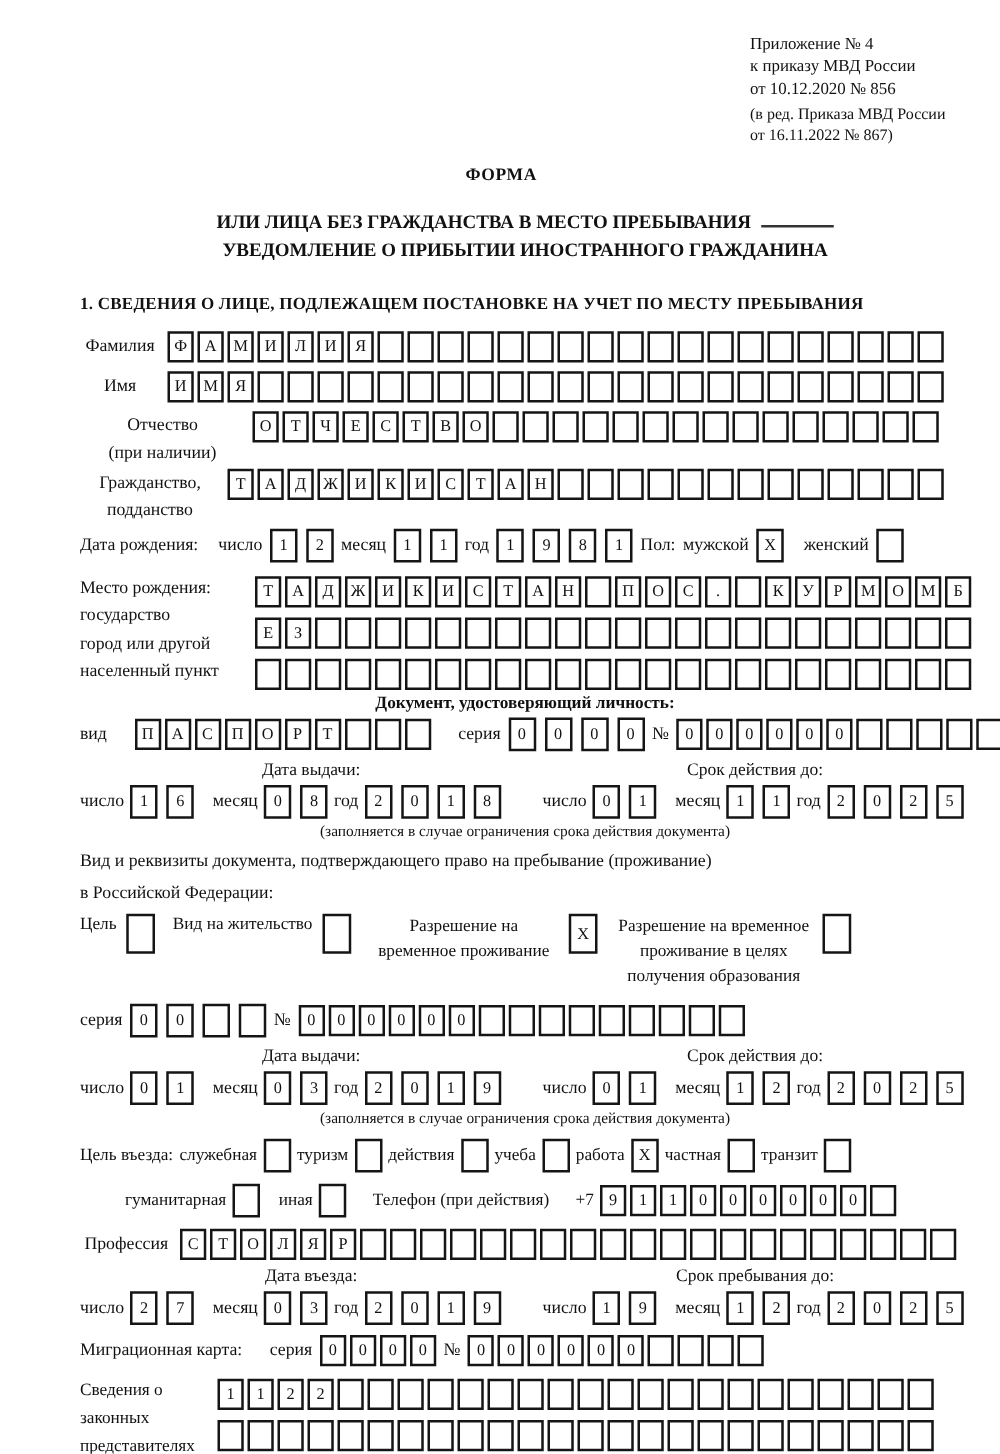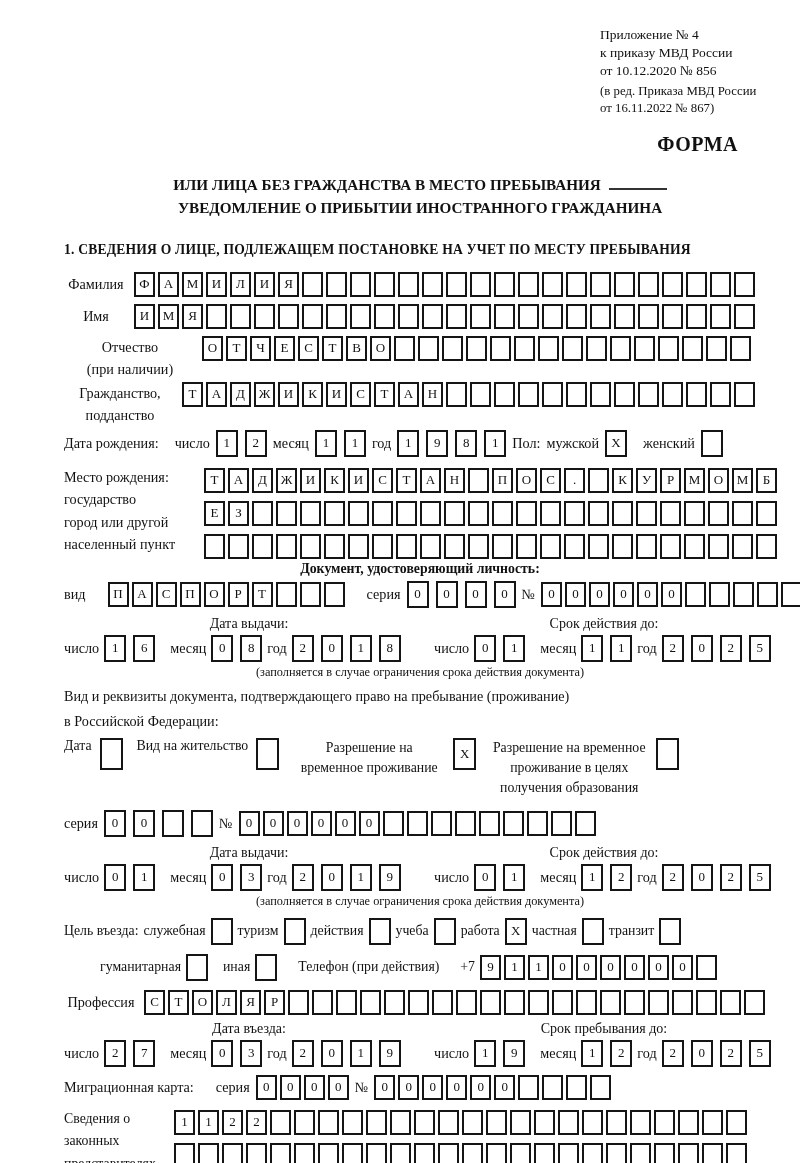--- a/index.html
+++ b/index.html
@@ -2,21 +2,21 @@
 <html><head>
 <meta charset="utf-8">
 <style>
   html,body{margin:0;padding:0;background:#fff;}
   body{width:800px;height:1163px;overflow:hidden;
        font-family:"Liberation Serif","DejaVu Serif",serif;color:#111;}
   .page{box-sizing:border-box;width:800px;height:1163px;padding:26px 24px 10px 64px;}
   .appendix{margin-left:536px;font-size:13.5px;line-height:1.32;}
   .appendix .ed{font-size:12.8px;}
   .appendix .gap{height:4px;}
-  .forma{margin-top:16px;margin-right:38px;text-align:right;font-weight:bold;font-size:20px;letter-spacing:.5px;}
+  .forma{margin-top:16px;margin-right:38px;text-align:center;font-weight:bold;font-size:14px;letter-spacing:.5px;}
   .title{margin-top:18px;text-align:center;font-weight:bold;font-size:15.2px;line-height:1.5;}
   .title .uline{display:inline-block;width:58px;border-bottom:2px solid #333;height:12px;margin-left:8px;}
   .sect{margin-top:22px;font-weight:bold;font-size:13.6px;letter-spacing:.2px;}
   .row{display:flex;align-items:center;gap:6px;margin-top:7px;font-size:14.2px;}
   .row.top{align-items:flex-start;}
   .cells{display:inline-flex;gap:3px;flex:0 0 auto;}
   .cell{box-sizing:border-box;width:21px;height:25px;border:2px solid #151515;
         display:inline-flex;align-items:center;justify-content:center;
         font-size:13px;background:#fff;}
   .date{gap:7px;}
@@ -409,21 +409,21 @@
       </div>
     </div>
   </div>
   <div class="note right">(заполняется в случае ограничения срока действия документа)</div>
 
   <div class="para">Вид и реквизиты документа, подтверждающего право на пребывание (проживание)</div>
   <div class="para">в Российской Федерации:</div>
 
   <div class="optrow">
     <div class="opt">
-      <span>Дата</span>
+      <span>Цель</span>
       <span class="cells cb">
           <span class="cell"></span>
         </span>
     </div>
     <div class="opt">
       <span>Вид на жительство</span>
       <span class="cells cb">
           <span class="cell"></span>
         </span>
     </div>

